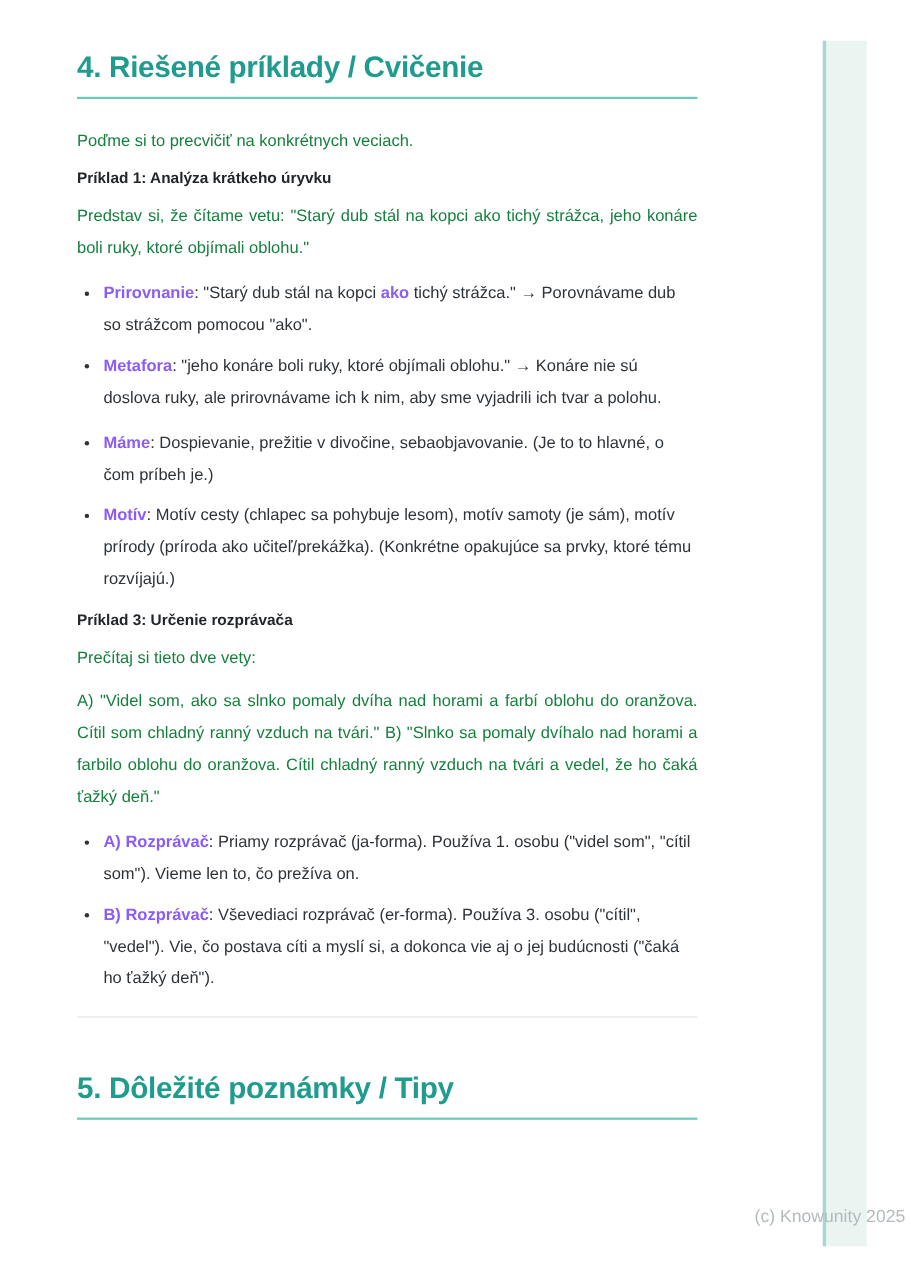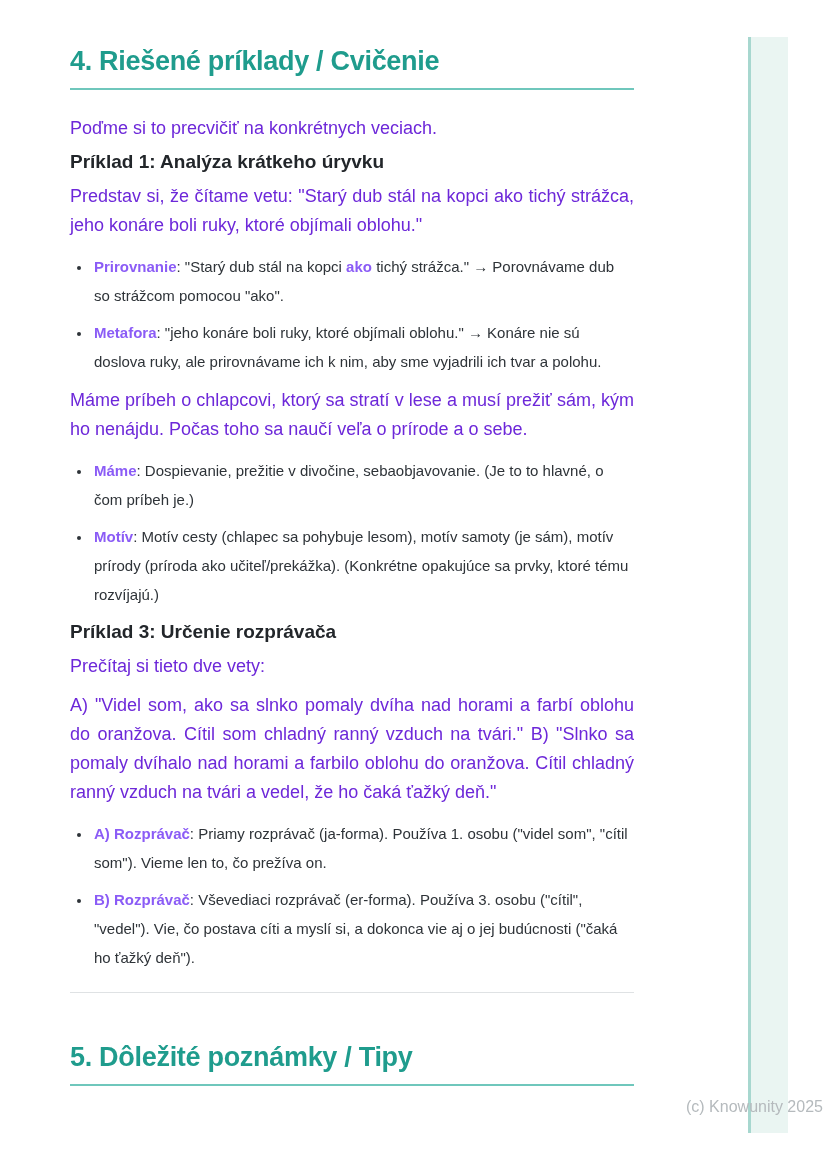--- a/index.html
+++ b/index.html
@@ -30,29 +30,29 @@
   }
   .teal-rule {
     margin-top: 11px;
     height: 2px;
     background: #6fc7bc;
     border: none;
     width: 100%;
   }
   p.body-text {
     margin-top: 10px;
-    font-size: 18px;
+    font-size: 15px;
     line-height: 29px;
-    color: #6d28d9;
+    color: #15803d;
   }
   p.intro { margin-top: 24px; }
   p.justify { text-align: justify; }
   h3.example-heading {
     margin-top: 8px;
-    font-size: 19px;
+    font-size: 14px;
     line-height: 21px;
     font-weight: 700;
     color: #22262a;
   }
   h3.example-heading.spaced { margin-top: 12px; }
   ul.bullet-list {
     margin-top: 12px;
     padding-left: 22px;
     list-style: disc;
   }
@@ -106,21 +106,20 @@
 
     <p class="body-text intro">Poďme si to precvičiť na konkrétnych veciach.</p>
 
     <h3 class="example-heading">Príklad 1: Analýza krátkeho úryvku</h3>
     <p class="body-text justify"><span>Predstav si, že čítame vetu: "Starý dub stál na kopci ako tichý strážca, jeho konáre boli ruky, ktoré objímali oblohu."</span></p>
     <ul class="bullet-list">
       <li><strong>Prirovnanie</strong><span>: "Starý dub stál na kopci </span><strong>ako</strong><span> tichý strážca." → Porovnávame dub so strážcom pomocou "ako".</span></li>
       <li><strong>Metafora</strong><span>: "jeho konáre boli ruky, ktoré objímali oblohu." → Konáre nie sú doslova ruky, ale prirovnávame ich k nim, aby sme vyjadrili ich tvar a polohu.</span></li>
     </ul>
 
-    <p class="body-text justify"><span>Máme príbeh o chlapcovi, ktorý sa stratí v lese a musí prežiť sám, kým ho nenájdu. Počas toho sa naučí veľa o prírode a o sebe.</span></p>
     <ul class="bullet-list">
       <li><strong>Máme</strong><span>: Dospievanie, prežitie v divočine, sebaobjavovanie. (Je to to hlavné, o čom príbeh je.)</span></li>
       <li><strong>Motív</strong><span>: Motív cesty (chlapec sa pohybuje lesom), motív samoty (je sám), motív prírody (príroda ako učiteľ/prekážka). (Konkrétne opakujúce sa prvky, ktoré tému rozvíjajú.)</span></li>
     </ul>
 
     <h3 class="example-heading spaced">Príklad 3: Určenie rozprávača</h3>
     <p class="body-text">Prečítaj si tieto dve vety:</p>
     <p class="body-text justify"><span>A) "Videl som, ako sa slnko pomaly dvíha nad horami a farbí oblohu do oranžova. Cítil som chladný ranný vzduch na tvári." B) "Slnko sa pomaly dvíhalo nad horami a farbilo oblohu do oranžova. Cítil chladný ranný vzduch na tvári a vedel, že ho čaká ťažký deň."</span></p>
     <ul class="bullet-list">
       <li><strong>A) Rozprávač</strong><span>: Priamy rozprávač (ja-forma). Používa 1. osobu ("videl som", "cítil som"). Vieme len to, čo prežíva on.</span></li>

